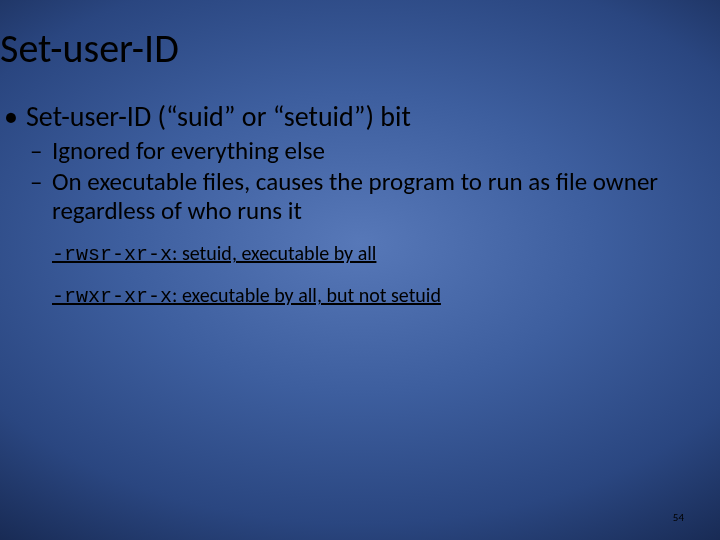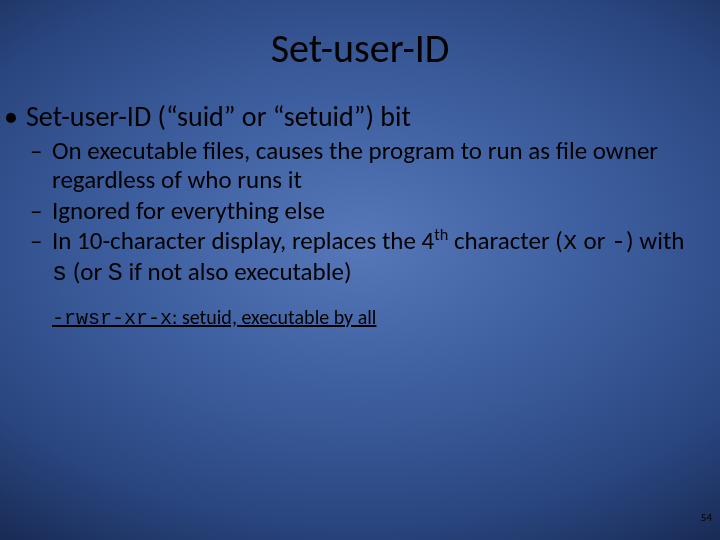--- a/index.html
+++ b/index.html
@@ -12,21 +12,20 @@
   }
   .slide {
     width: 720px;
     height: 540px;
     background: radial-gradient(ellipse 95% 80% at 50% 45%, #5778b8 0%, #3d5e9e 35%, #2a4680 65%, #14244a 92%, #0a1530 100%);
     position: relative;
     box-sizing: border-box;
     color: #000;
   }
   .title {
-    text-align: center;
     font-size: 40px;
     color: #000;
     padding-top: 24px;
     padding-bottom: 10px;
     font-weight: 400;
   }
   .content {
     padding-right: 30px;
   }
   .lvl1 {
@@ -72,46 +71,46 @@
     font-family: "Courier New", Courier, monospace;
   }
   .sup {
     font-size: 0.65em;
     vertical-align: super;
     line-height: 0;
   }
   .pagenum {
     position: absolute;
     bottom: 16px;
-    right: 8px;
+    right: 36px;
     font-size: 11px;
     color: #000;
     text-align: right;
   }
 </style>
 </head>
 <body>
 
 <div class="slide">
 
   <div class="title">Set-user-ID</div>
 
   <div class="content">
 
     <div class="lvl1">Set-user-ID (“suid” or “setuid”) bit</div>
 
+    <div class="lvl2">Ignored for everything else</div>
+
     <div class="lvl2">On executable files, causes the program to run as file owner regardless of who runs it</div>
 
-    <div class="lvl2">Ignored for everything else</div>
-
-    <div class="lvl2">
-      <span>In 10-character display, replaces the 4</span><span class="sup">th</span><span> character (</span><span class="monosp">x</span><span> or </span><span class="monosp">-</span><span>) with </span><span class="monosp">s</span><span> (or </span><span class="monosp">S</span><span> if not also executable)</span>
-    </div>
 
     <div class="lvl3">
       <span class="monosp">-rwsr-xr-x</span><span>: setuid, executable by all</span>
+    </div>
+    <div class="lvl3">
+      <span class="monosp">-rwxr-xr-x</span><span>: executable by all, but not setuid</span>
     </div>
 
   </div>
 
   <div class="pagenum">54</div>
 
 </div>
 
 </body></html>

